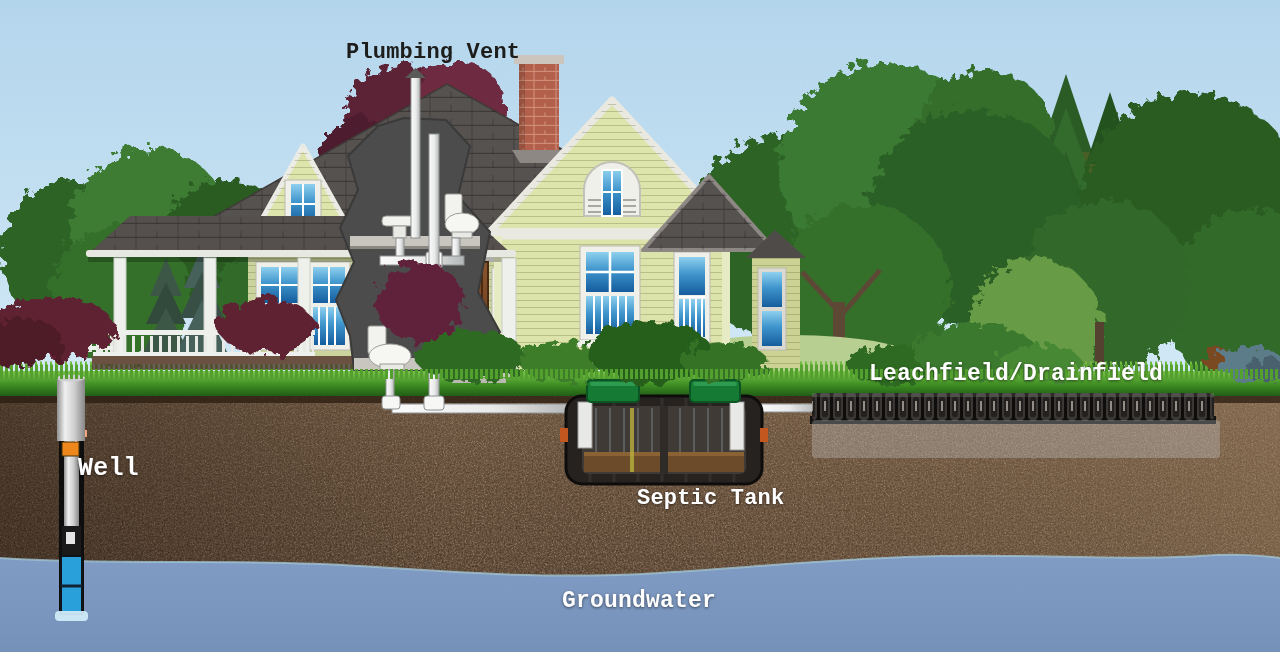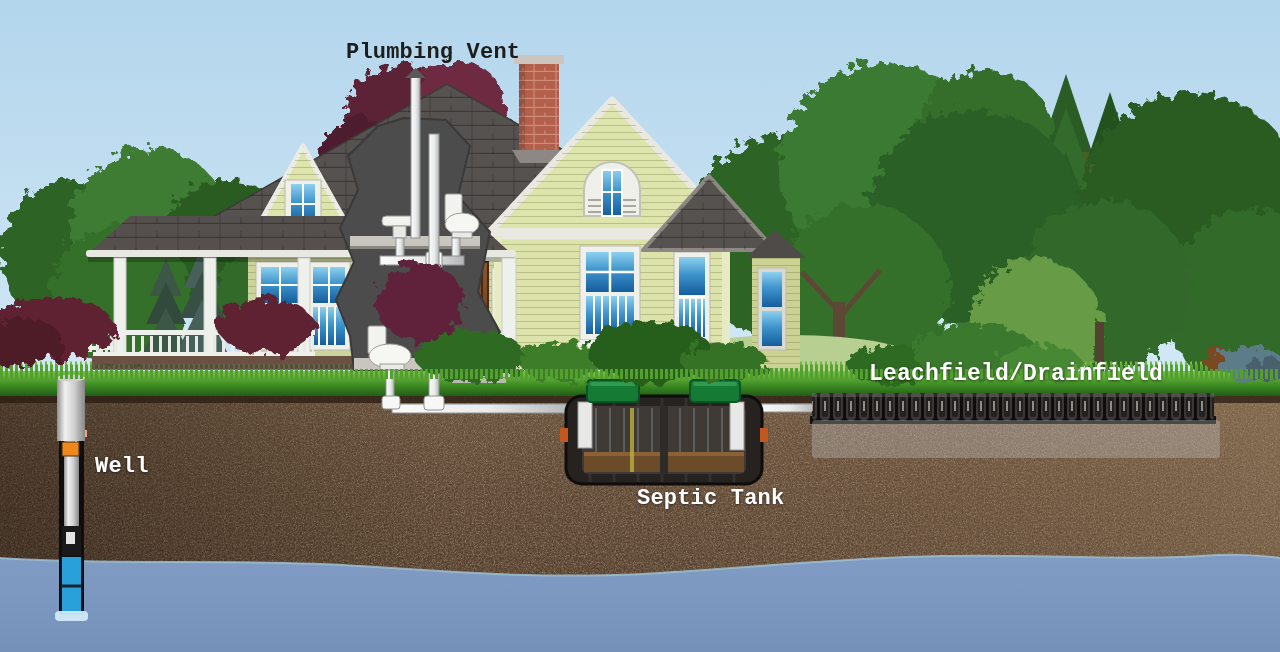--- a/index.html
+++ b/index.html
@@ -392,16 +392,17 @@
     <g filter="url(#leafy)">
       <ellipse cx="1218" cy="360" rx="14" ry="12" fill="#7a4a22"></ellipse>
       <ellipse cx="1250" cy="364" rx="34" ry="17" fill="#5d7b8a"></ellipse>
       <ellipse cx="1268" cy="370" rx="22" ry="12" fill="#49616d"></ellipse>
     </g>
     <line x1="0" y1="374" x2="1280" y2="374" stroke="#54a02e" stroke-width="10" stroke-dasharray="3 2"></line>
   </g>
 </svg>
 
   <div class="lbl lbl-dark" style="left:346px;top:40px;font-size:22px;">Plumbing Vent</div>
-  <div class="lbl lbl-white" style="left:95px;top:454px;font-size:22px;">Well</div>
+  <div class="lbl lbl-white" style="left:78px;top:454px;font-size:25px;">Well</div>
   <div class="lbl lbl-white" style="left:597px;top:486px;font-size:22px;margin-left:40px;">Septic Tank</div>
   <div class="lbl lbl-white" style="left:869px;top:361px;font-size:23px;">Leachfield/Drainfield</div>
+  <div class="lbl lbl-white" style="left:562px;top:588px;font-size:23px;">Groundwater</div>
 </div>
 
 </body></html>

